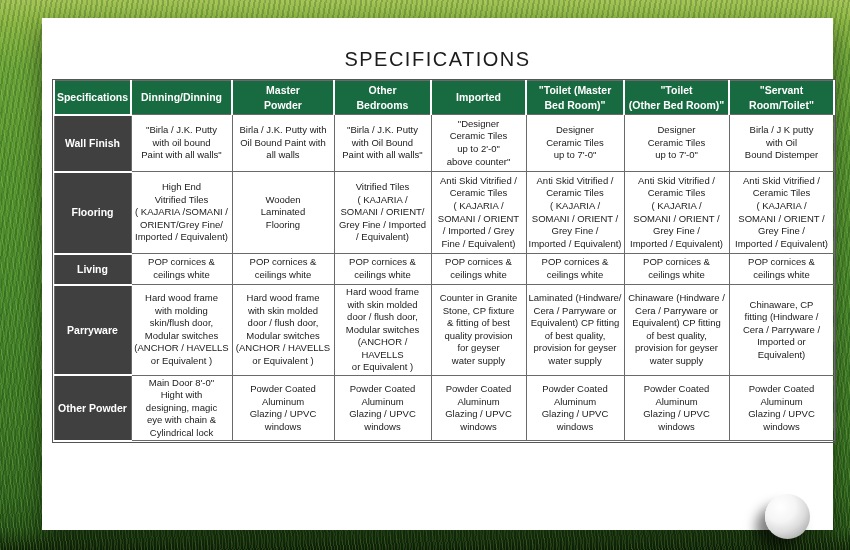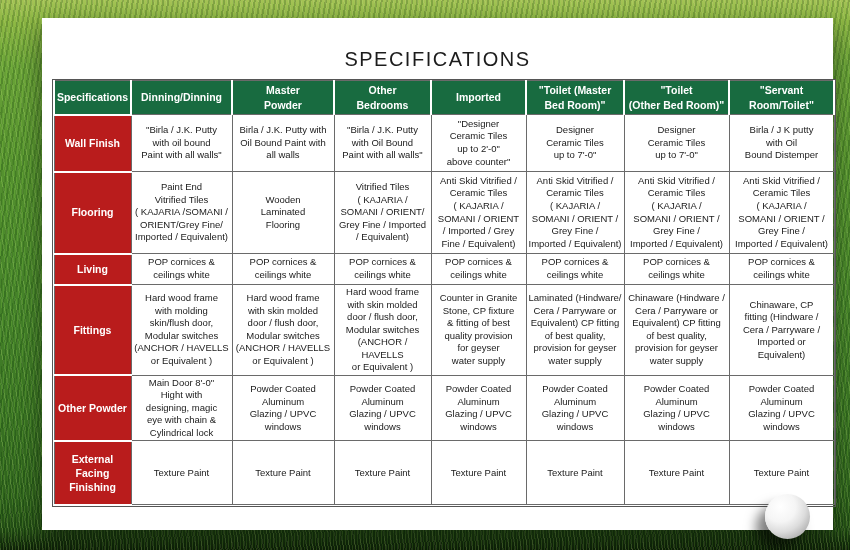--- a/index.html
+++ b/index.html
@@ -28,21 +28,21 @@
   td,th{
     white-space:pre-line;text-align:center;vertical-align:middle;
     padding:1px 1px;overflow:hidden;
   }
   td{border:1px solid #6a6a6a;font-size:9.5px;line-height:1.32;color:#1a1a1a;font-weight:400;}
   th.ch{
     background:#186b40;color:#ffffff;font-size:10.5px;font-weight:bold;line-height:1.35;
     border:1px solid #6a6a6a;border-left:2px solid #ffffff;border-right:2px solid #ffffff;
   }
   th.rl{
-    background:#b91c1c;color:#ffffff;font-size:10.5px;font-weight:bold;line-height:1.35;
+    background:#404040;color:#ffffff;font-size:10.5px;font-weight:bold;line-height:1.35;
     border:1px solid #6a6a6a;border-top:2px solid #ffffff;border-bottom:2px solid #ffffff;
   }
   tr.hh{height:34px;}
   tr.r0{height:57px;}
   tr.r1{height:82px;}
   tr.r2{height:31px;}
   tr.r3{height:88px;}
   tr.r4{height:62px;}
   tr.r5{height:64px;}
   col.c0{width:77px;}  col.c1{width:101px;} col.c2{width:102px;} col.c3{width:97px;}
@@ -109,21 +109,21 @@
 up to 7'-0"</td>
           <td>Designer
 Ceramic Tiles
 up to 7'-0"</td>
           <td>Birla / J K putty
 with Oil
 Bound Distemper</td>
         </tr>
         <tr class="r1">
           <th class="rl">Flooring</th>
-          <td>Paint End
+          <td>High End
 Vitrified Tiles
 ( KAJARIA /SOMANI /
 ORIENT/Grey Fine/
 Imported / Equivalent)</td>
           <td>Wooden
 Laminated
 Flooring</td>
           <td>Vitrified Tiles
 ( KAJARIA /
 SOMANI / ORIENT/
@@ -165,21 +165,21 @@
           <td>POP cornices &amp;
 ceilings white</td>
           <td>POP cornices &amp;
 ceilings white</td>
           <td>POP cornices &amp;
 ceilings white</td>
           <td>POP cornices &amp;
 ceilings white</td>
         </tr>
         <tr class="r3">
-          <th class="rl">Fittings</th>
+          <th class="rl">Parryware</th>
           <td>Hard wood frame
 with molding
 skin/flush door,
 Modular switches
 (ANCHOR / HAVELLS
 or Equivalent )</td>
           <td>Hard wood frame
 with skin molded
 door / flush door,
 Modular switches
@@ -240,30 +240,18 @@
 windows</td>
           <td>Powder Coated
 Aluminum
 Glazing / UPVC
 windows</td>
           <td>Powder Coated
 Aluminum
 Glazing / UPVC
 windows</td>
         </tr>
-        <tr class="r5">
-          <th class="rl">External
-Facing
-Finishing</th>
-          <td>Texture Paint</td>
-          <td>Texture Paint</td>
-          <td>Texture Paint</td>
-          <td>Texture Paint</td>
-          <td>Texture Paint</td>
-          <td>Texture Paint</td>
-          <td>Texture Paint</td>
-        </tr>
       </tbody>
     </table>
   </div>
 </div>
 
 <div class="golf-ball"></div>
 
 </body></html>

